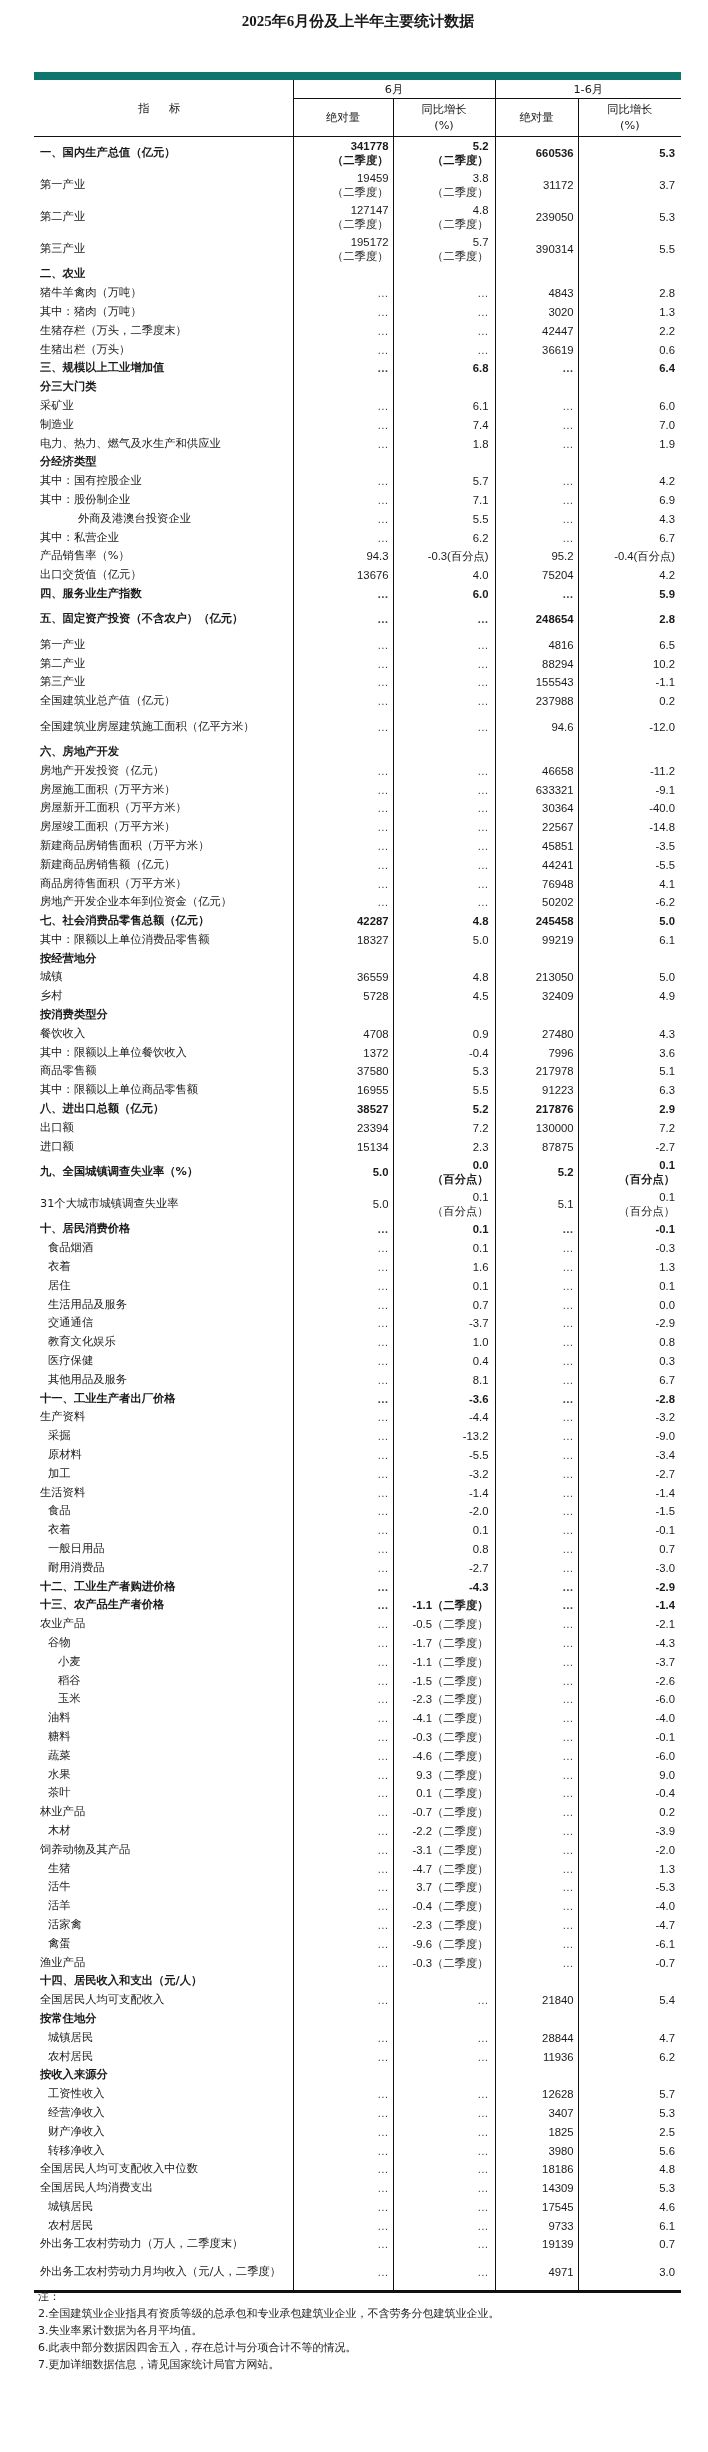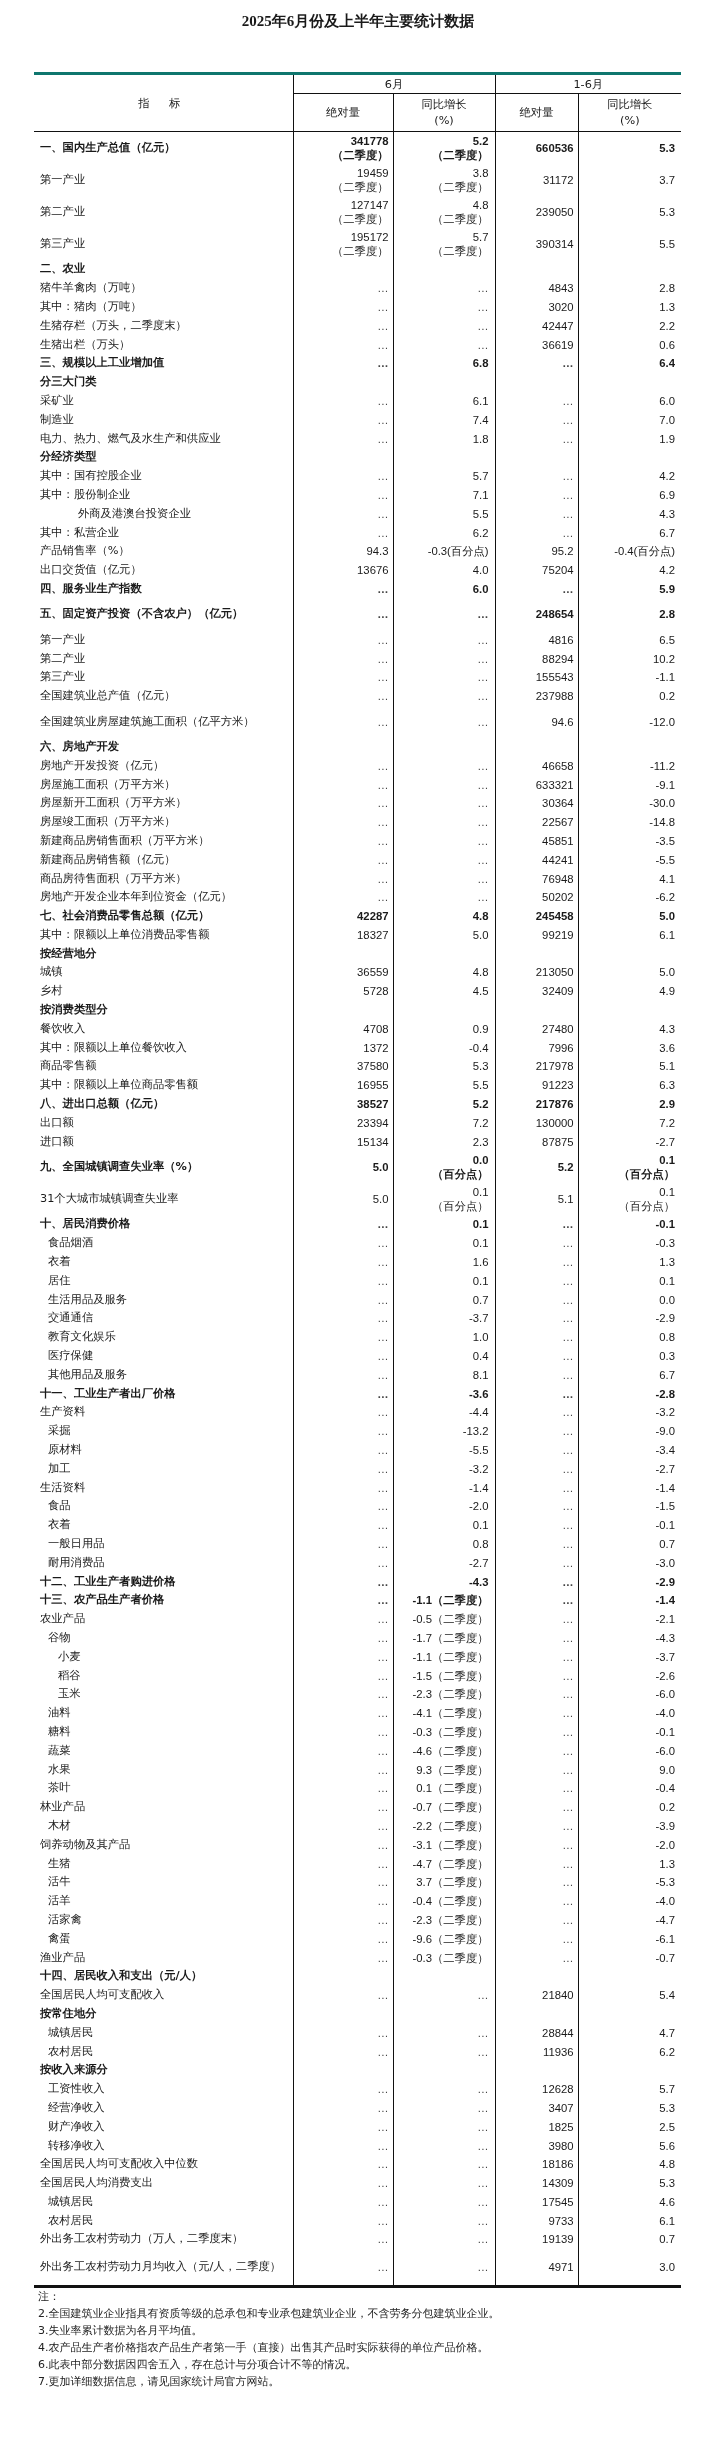--- a/index.html
+++ b/index.html
@@ -4,21 +4,21 @@
 <style>
   html, body { margin: 0; padding: 0; background: #ffffff; }
   body { width: 708px; height: 2452px; position: relative; font-family: "DejaVu Sans", sans-serif; color: #1a1a1a; overflow: hidden; }
   .title { position: absolute; top: 12px; left: 4px; width: 708px; text-align: center; font-size: 15px; font-weight: bold; font-family: Liberation Serif, serif; }
   table.stats { position: absolute; top: 72px; left: 34px; width: 647px; border-collapse: collapse; table-layout: fixed; font-size: 11.3px; }
   table.stats col.c0 { width: 259px; }
   table.stats col.c1 { width: 100px; }
   table.stats col.c2 { width: 102px; }
   table.stats col.c3 { width: 83px; }
   table.stats col.c4 { width: 103px; }
-  table.stats thead tr.h1 th { border-top: 3px solid #0f766e; }
+  table.stats thead tr.h1 th { border-top: 8px solid #0f766e; }
   table.stats th { font-weight: normal; text-align: center; border: 1px solid #111; padding: 0; }
   table.stats th.ind { border-left: none; border-bottom: 1px solid #111; height: 56px; letter-spacing: 8px; }
   table.stats th.grp { height: 18px; }
   table.stats th.sub { height: 36px; line-height: 16px; }
   table.stats thead tr.h2 th.last, table.stats thead tr.h1 th.last { border-right: none; }
   table.stats td { padding: 0 4px; height: 18.8px; line-height: 14px; vertical-align: middle; border-left: 1px solid #111; white-space: nowrap; }
   table.stats td.lbl { border-left: none; padding-left: 6px; white-space: normal; }
   table.stats td.num { text-align: right; font-family: "Liberation Sans Narrow", "Liberation Sans", sans-serif; }
   table.stats td.c2, table.stats td.c4 { padding-right: 6px; }
   table.stats td.dots { color: #444; }
@@ -537,21 +537,21 @@
         <td class="num c1 dots">
           <span class="sub-note">…</span>
         </td>
         <td class="num c2 dots">
           <span class="sub-note">…</span>
         </td>
         <td class="num c3">
           <span class="sub-note">30364</span>
         </td>
         <td class="num c4">
-          <span class="sub-note">-30.0</span>
+          <span class="sub-note">-40.0</span>
         </td>
       </tr>
       <tr>
         <td class="lbl">房屋竣工面积（万平方米）</td>
         <td class="num c1 dots">
           <span class="sub-note">…</span>
         </td>
         <td class="num c2 dots">
           <span class="sub-note">…</span>
         </td>
@@ -1692,17 +1692,16 @@
         </td>
       </tr>
     </tbody>
 </table>
 
 <div class="notes">
   <p>注：</p>
   <div id="notes-list">
       <p>2.全国建筑业企业指具有资质等级的总承包和专业承包建筑业企业，不含劳务分包建筑业企业。</p>
       <p>3.失业率累计数据为各月平均值。</p>
-      <p>4.农产品生产者价格指农产品生产者第一手（直接）出售其产品时实际获得的单位产品价格。</p>
       <p>6.此表中部分数据因四舍五入，存在总计与分项合计不等的情况。</p>
       <p>7.更加详细数据信息，请见国家统计局官方网站。</p>
     </div>
 </div>
 
 </body></html>

